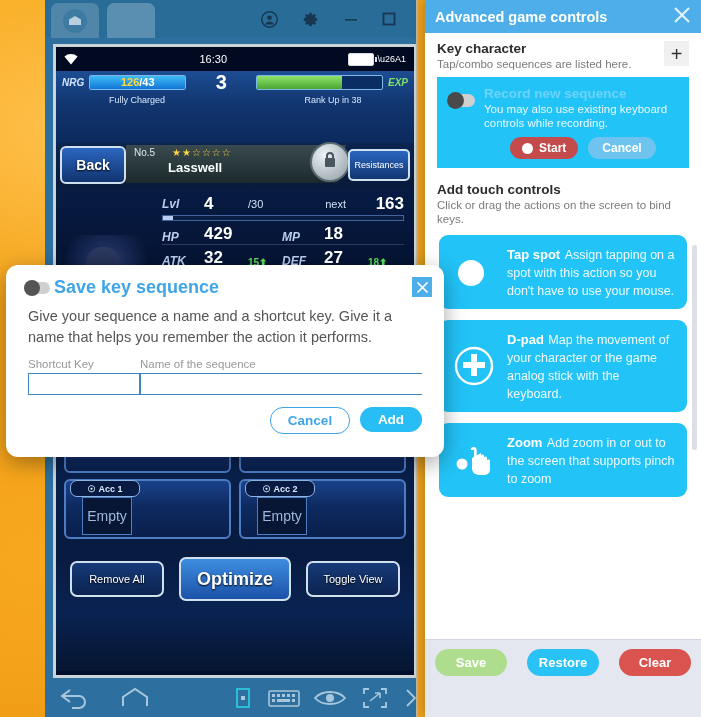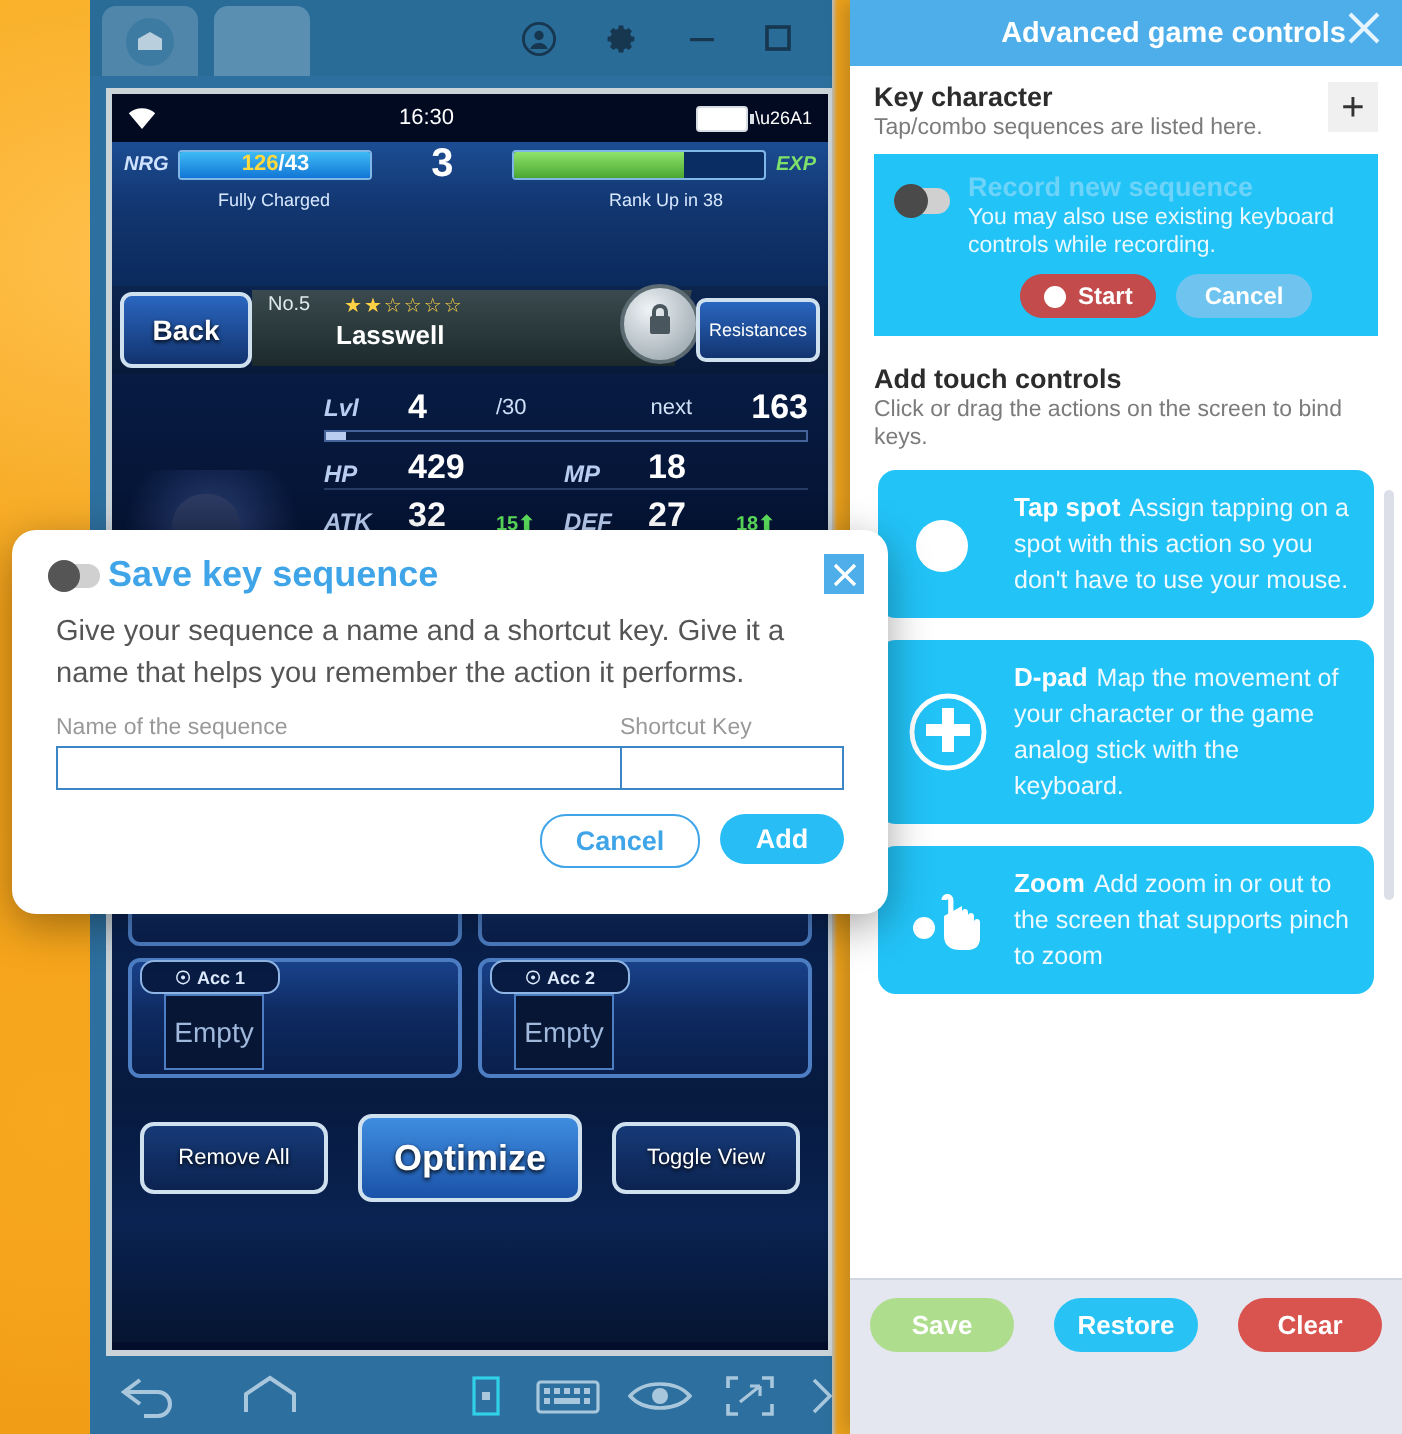--- a/index.html
+++ b/index.html
@@ -130,21 +130,21 @@
   #emu-bottom{position:absolute;left:0;bottom:0;width:380px;height:39px;background:#2d6f9e;
      display:flex;align-items:center;color:#a9c7dc;}
   #emu-bottom .ib{display:flex;align-items:center;justify-content:center;}
   
   #gapstrip{position:absolute;left:416px;top:0;width:9px;height:717px;
      background:linear-gradient(90deg,#bdbdbd 0%,#f0a31c 30%,#f2a81f 100%);}
   
   #panel{position:absolute;left:425px;top:0;width:276px;height:717px;background:#fff;
      box-shadow:-3px 0 9px rgba(0,0,0,.22);}
   #panel-head{height:33px;background:#4daee9;display:flex;align-items:center;
-     justify-content:flex-end;padding:0 10px;}
+     justify-content:space-between;padding:0 10px;}
   #panel-head .t{color:#fff;font-size:14.5px;font-weight:bold;}
   #panel-scroll{position:absolute;top:33px;left:0;right:0;bottom:77px;overflow:hidden;}
   .sec{padding:8px 12px 0 12px;}
   .sec-head{display:flex;align-items:flex-start;justify-content:space-between;}
   .sec-title{font-size:13.5px;font-weight:bold;color:#2c2c2c;}
   .sec-sub{font-size:11.5px;color:#7b7b7b;margin-top:1px;line-height:14px;}
   #btn-add-seq{width:25px;height:25px;background:#f0f0f0;color:#333;font-size:20px;
      display:flex;align-items:center;justify-content:center;line-height:1;}
   #record-card{margin:6px 12px 0 12px;background:#22c3f7;padding:9px 10px;
      display:flex;gap:9px;align-items:flex-start;}
@@ -532,26 +532,26 @@
       </span>
     <span class="mt">Save key sequence</span>
   </div>
   <div id="btn-modal-close">
     <svg width="13" height="13" viewBox="0 0 13 13">
         <path d="M1.5 1.5 L11.5 11.5 M11.5 1.5 L1.5 11.5" stroke="#fff" stroke-width="1.7"></path>
       </svg>
   </div>
   <div id="modal-desc">Give your sequence a name and a shortcut key. Give it a name that helps you remember the action it performs.</div>
   <div id="modal-fields">
+    <div id="f-key">
+      <div class="fl">Shortcut Key</div>
+      <input class="fin" type="text" value="" style="">
+    </div>
     <div id="f-name">
       <div class="fl">Name of the sequence</div>
       <input class="fin" type="text" value="" style="">
     </div>
-    <div id="f-key">
-      <div class="fl">Shortcut Key</div>
-      <input class="fin" type="text" value="" style="">
-    </div>
   </div>
   <div id="modal-btns">
     <div id="btn-modal-cancel">Cancel</div>
     <div id="btn-modal-add">Add</div>
   </div>
 </div>
 
 </body></html>

